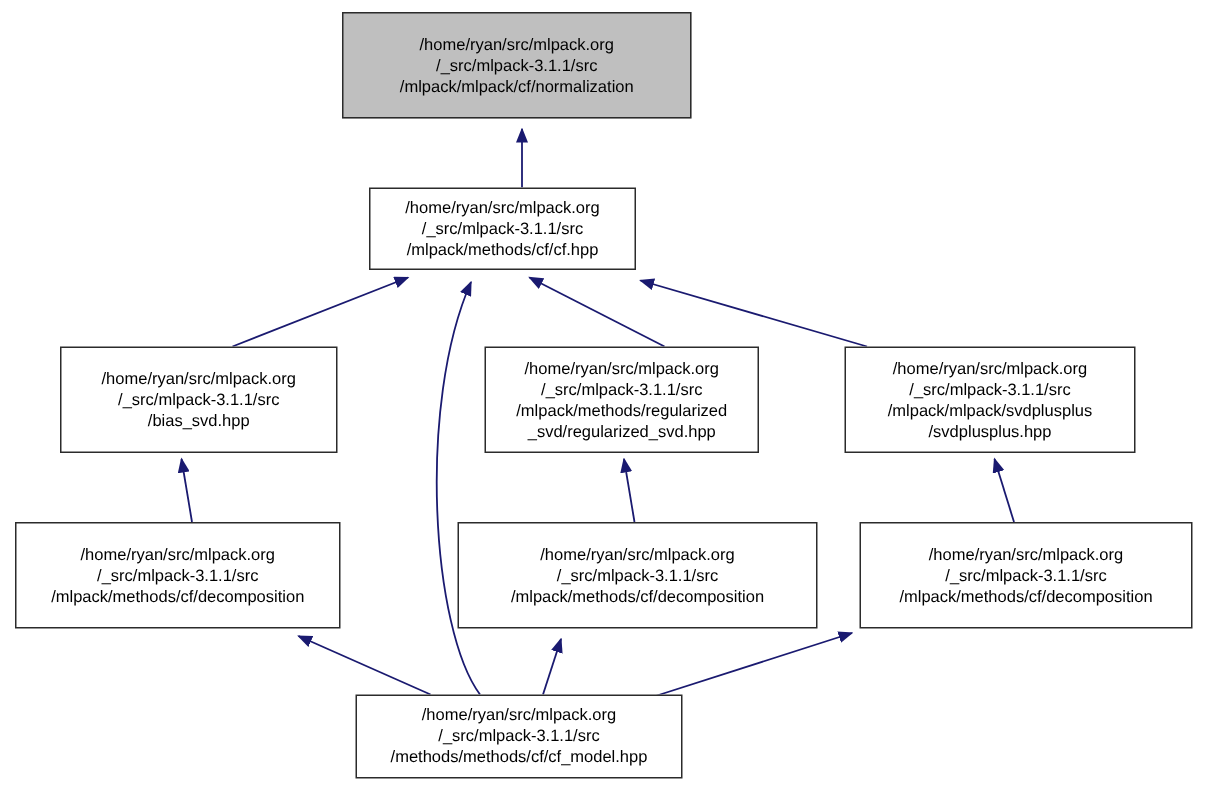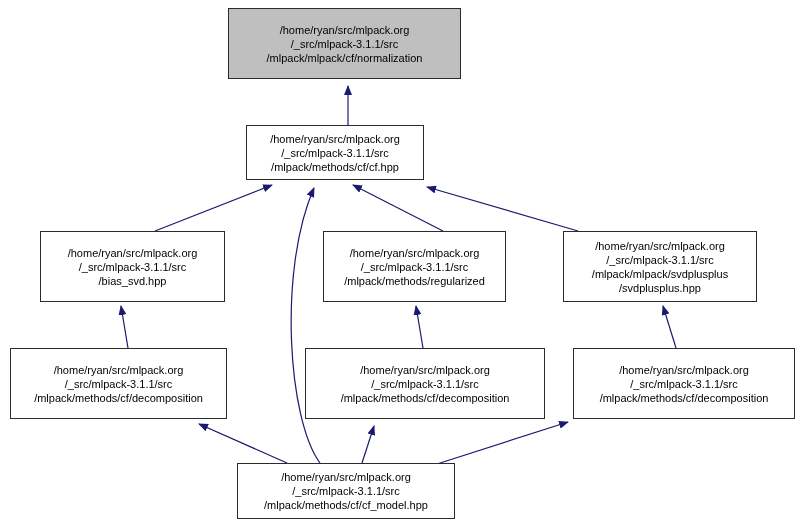--- a/index.html
+++ b/index.html
@@ -95,20 +95,21 @@
   <div class="node" id="n-bias-svd">
     <div class="ln">/home/ryan/src/mlpack.org</div>
     <div class="ln">/_src/mlpack-3.1.1/src</div>
     <div class="ln">/bias_svd.hpp</div>
   </div>
 
   <div class="node" id="n-regularized-svd">
     <div class="ln">/home/ryan/src/mlpack.org</div>
     <div class="ln">/_src/mlpack-3.1.1/src</div>
     <div class="ln">/mlpack/methods/regularized</div>
+    <div class="ln">_svd/regularized_svd.hpp</div>
   </div>
 
   <div class="node" id="n-svdplusplus">
     <div class="ln">/home/ryan/src/mlpack.org</div>
     <div class="ln">/_src/mlpack-3.1.1/src</div>
     <div class="ln">/mlpack/mlpack/svdplusplus</div>
     <div class="ln">/svdplusplus.hpp</div>
   </div>
 
   <div class="node" id="n-bias-svd-method">
@@ -125,16 +126,16 @@
 
   <div class="node" id="n-svdplusplus-method">
     <div class="ln">/home/ryan/src/mlpack.org</div>
     <div class="ln">/_src/mlpack-3.1.1/src</div>
     <div class="ln">/mlpack/methods/cf/decomposition</div>
   </div>
 
   <div class="node" id="n-cf-model">
     <div class="ln">/home/ryan/src/mlpack.org</div>
     <div class="ln">/_src/mlpack-3.1.1/src</div>
-    <div class="ln">/mlpack/methods/cf/cf_model.hpp</div>
+    <div class="ln">/methods/methods/cf/cf_model.hpp</div>
   </div>
 
 </div>
 
 </body></html>

